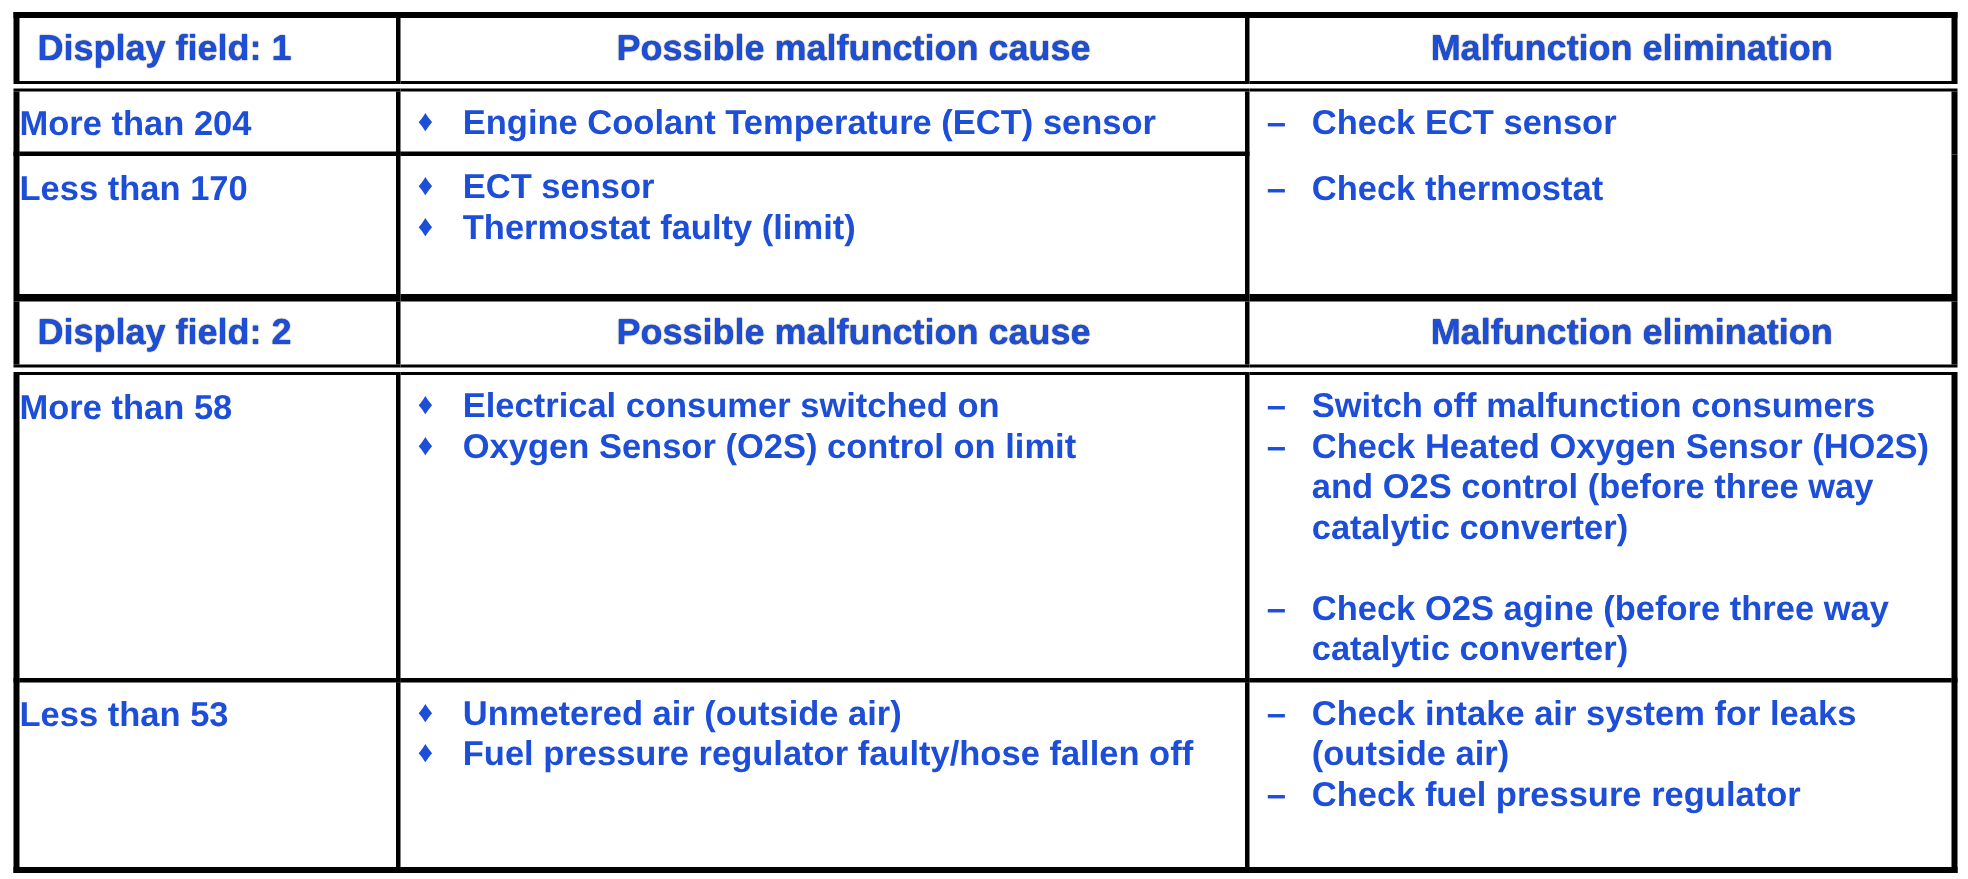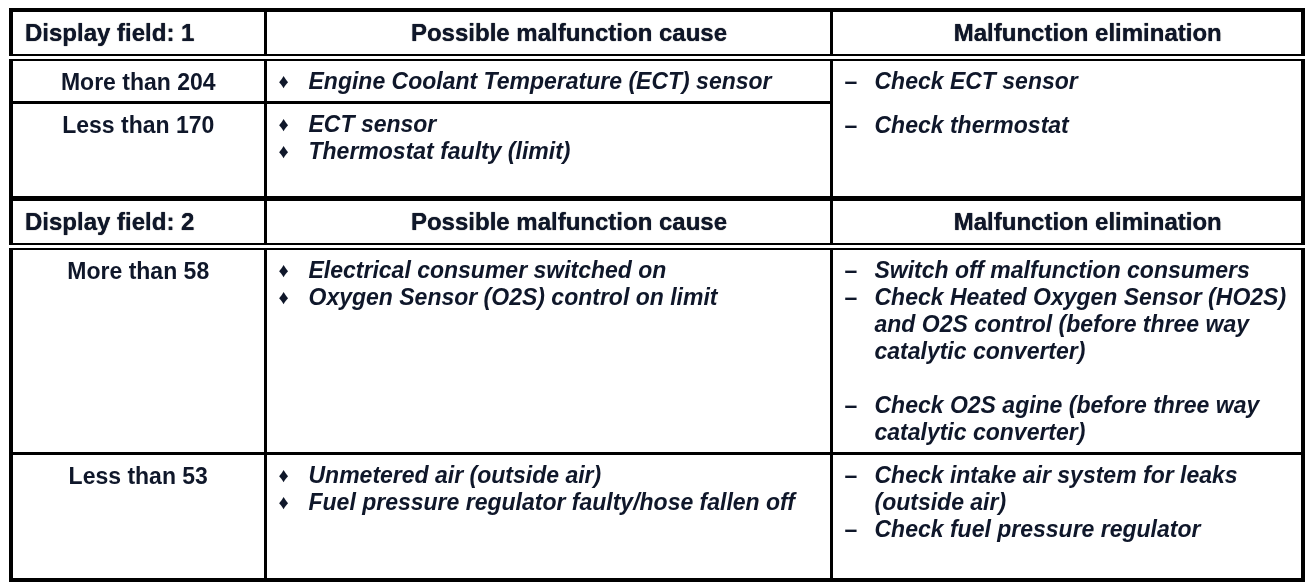--- a/index.html
+++ b/index.html
@@ -8,21 +8,21 @@
     background: #ffffff;
     width: 1312px;
     height: 586px;
     overflow: hidden;
   }
   .page {
     position: relative;
     width: 1284px;
     height: 586px;
     font-family: "Liberation Sans", "DejaVu Sans", sans-serif;
-    color: #0f172a;
+    color: #1d4ed8;
   }
   table.diag {
     position: absolute;
     left: 9px;
     top: 8px;
     width: 1292px;
     border-collapse: collapse;
     table-layout: fixed;
     border: 4px solid #000;
   }
@@ -62,40 +62,39 @@
     border-top: 5px solid #000;
   }
 
   
   tr.r1 { height: 45px; }
   tr.r2 { height: 96px; }
   tr.r3 { height: 207px; }
   tr.r4 { height: 126px; }
 
   td.display {
-    text-align: center;
+    text-align: left;
     padding-top: 8px;
   }
   td.cause, td.elim {
     padding: 7px 10px 6px 12px;
   }
   .item {
     display: flex;
     align-items: flex-start;
   }
   .item .marker {
     flex: 0 0 30px;
     width: 30px;
   }
   .item .marker.bullet {
     font-size: 20px;
   }
   .item .txt {
     flex: 1 1 auto;
-    font-style: italic;
   }
   .gap-sm { margin-top: 17px; }
   .gap-lg { margin-top: 27px; }
 </style>
 </head>
 <body>
 
 <div class="page">
   <table class="diag">
     <colgroup>

